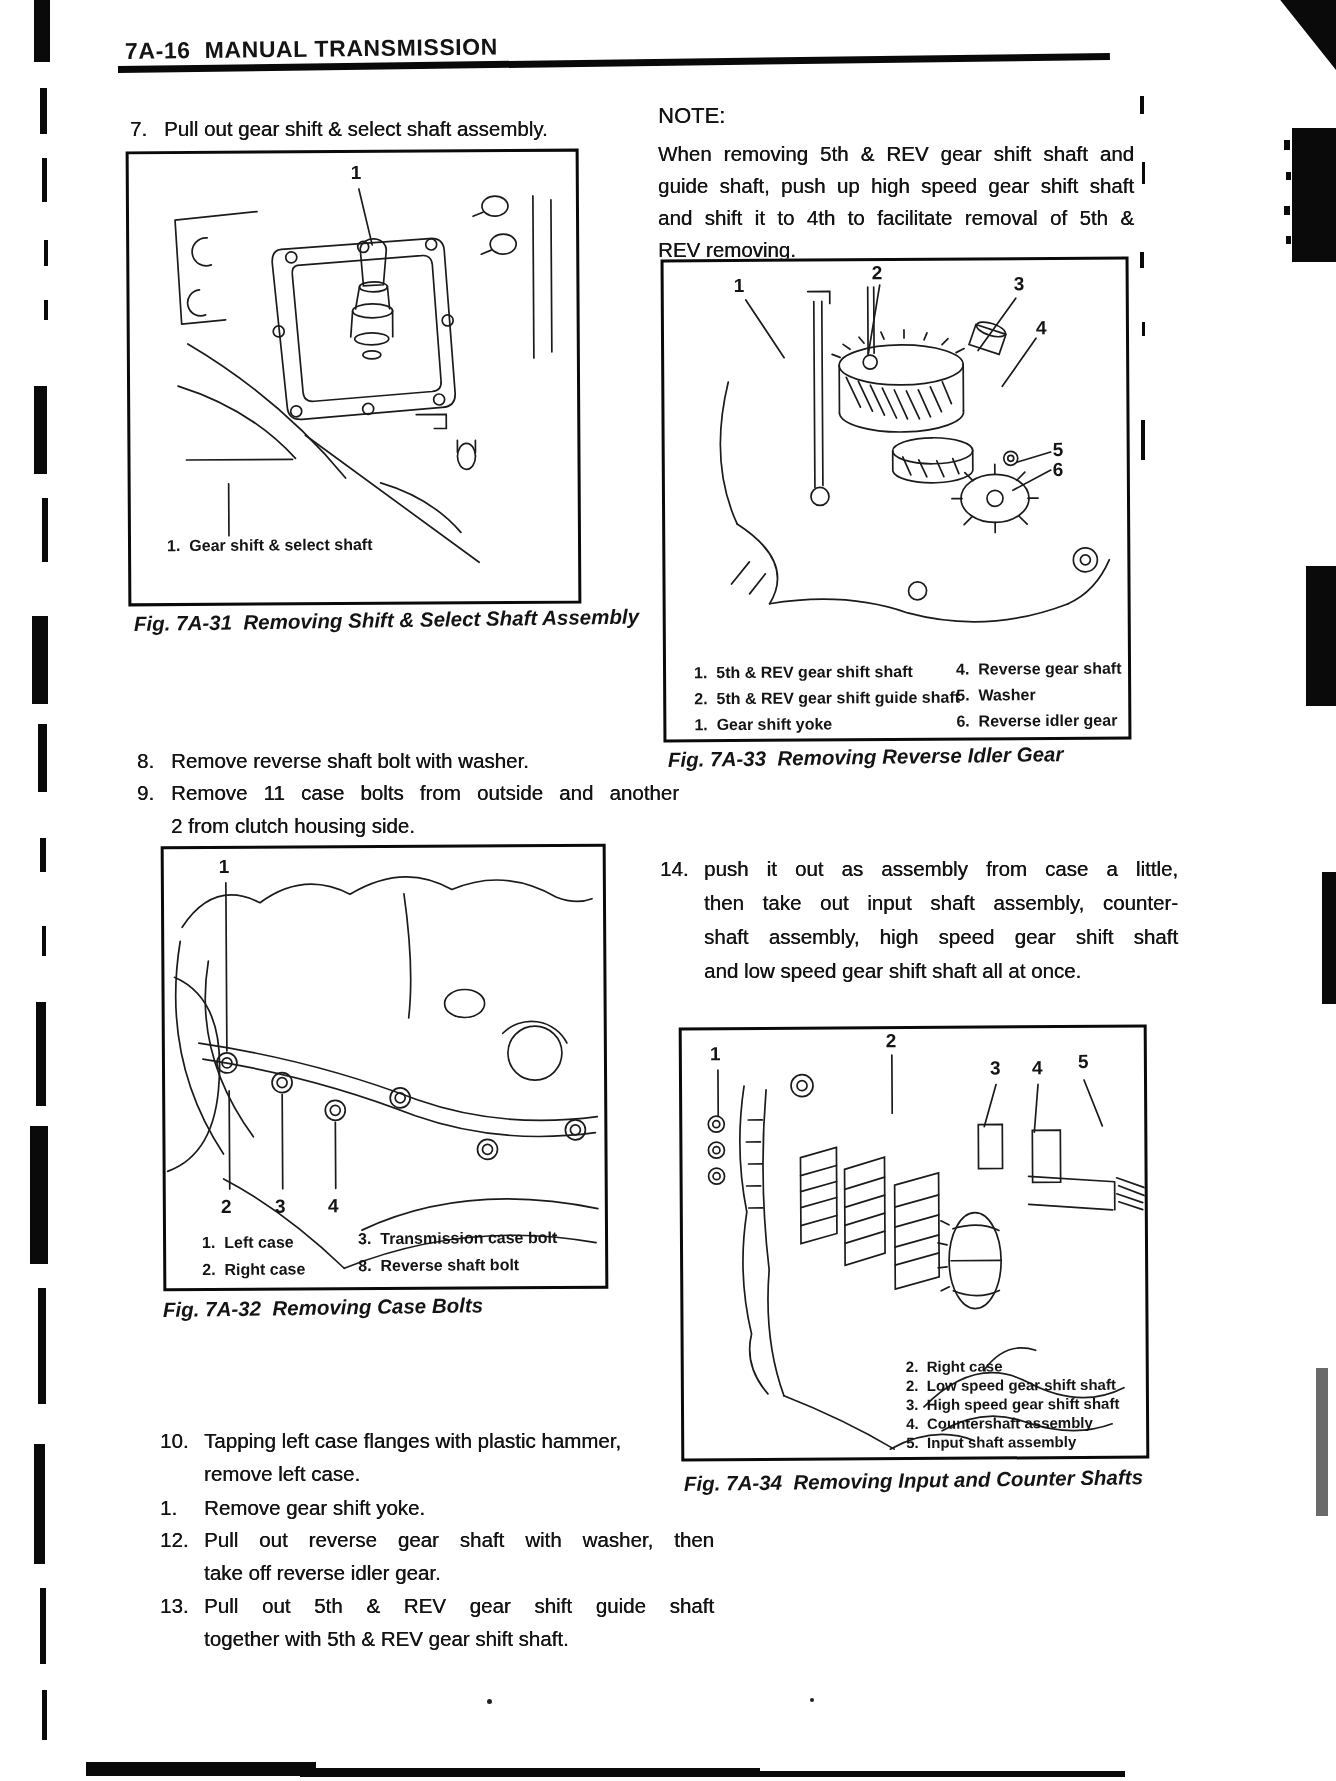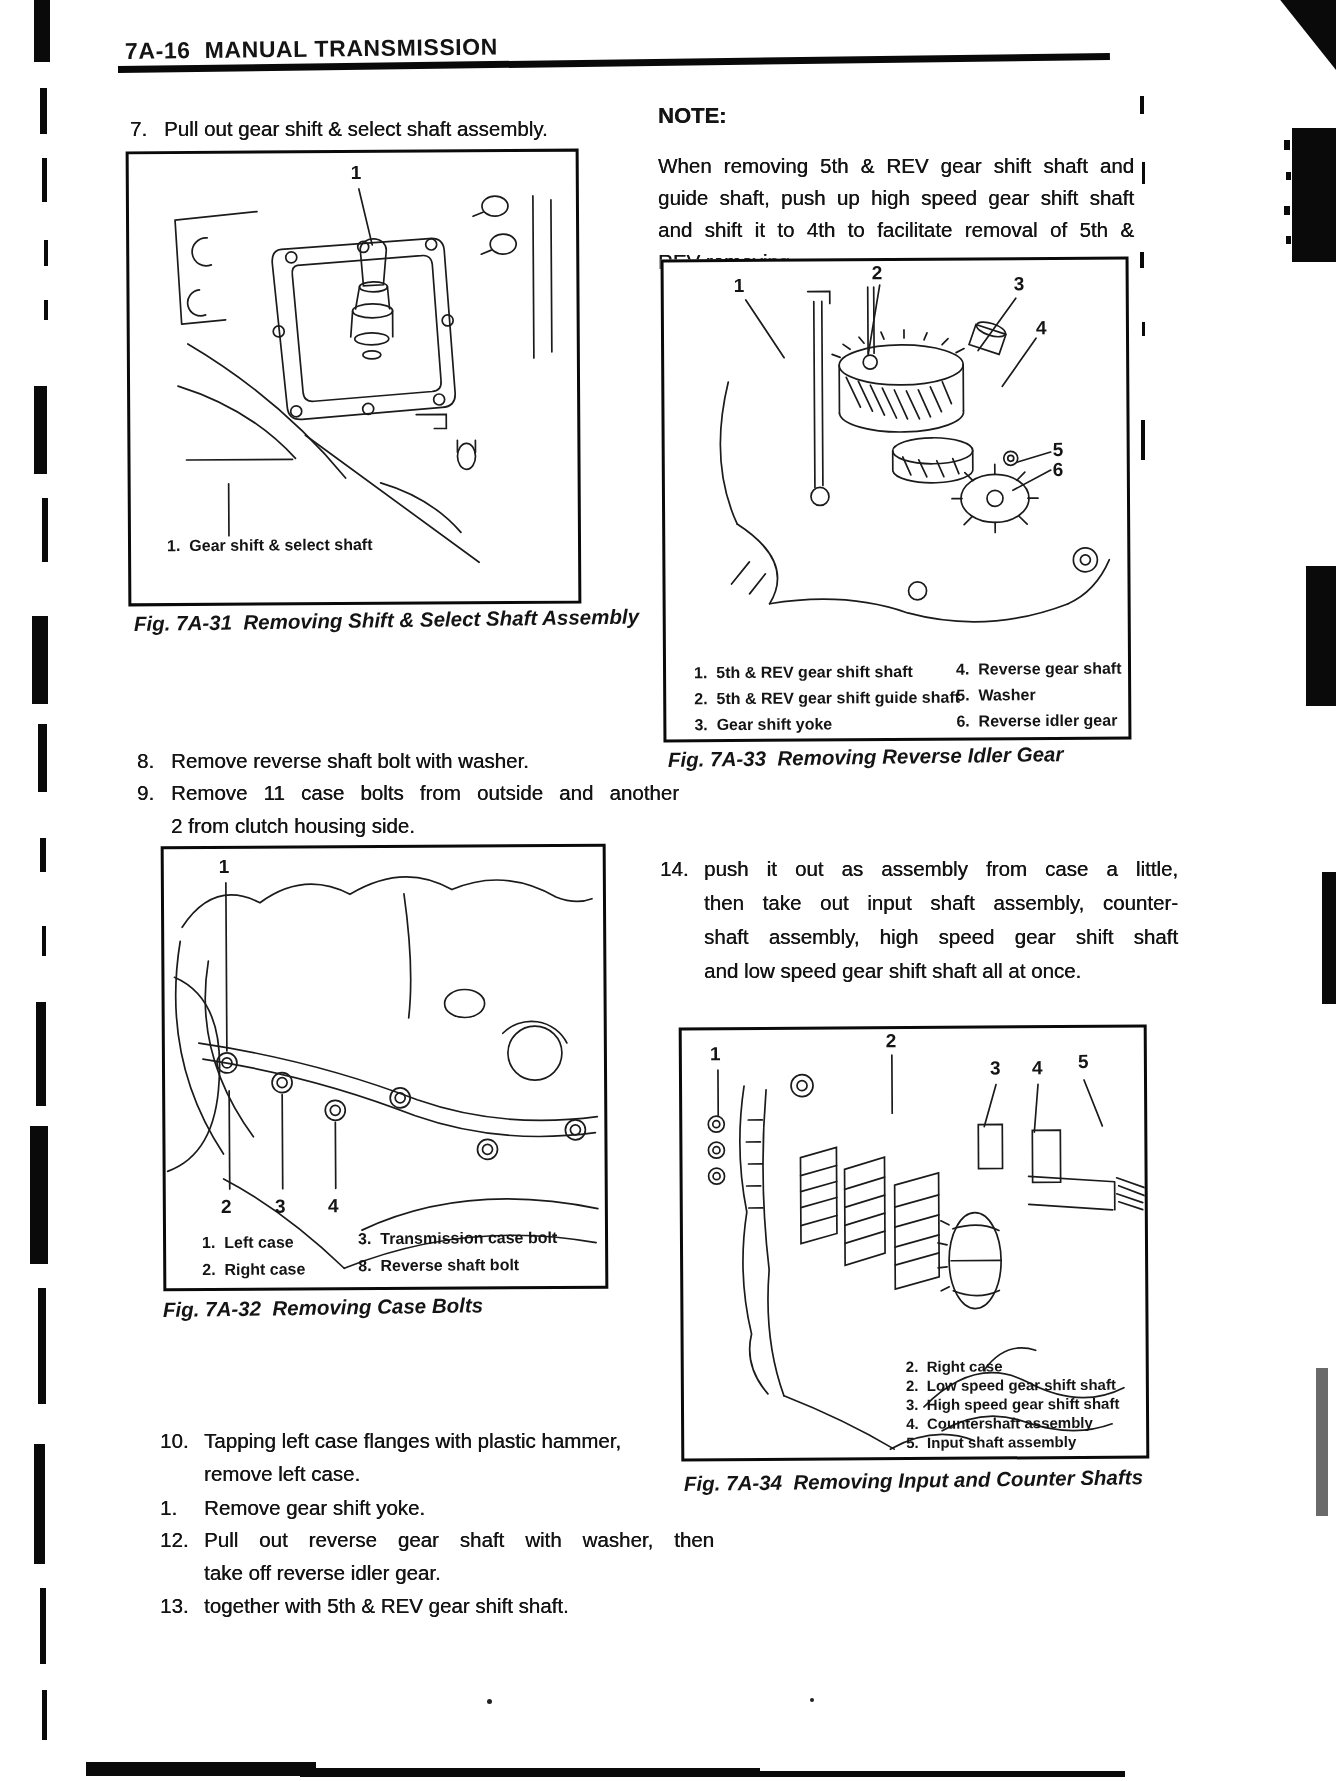--- a/index.html
+++ b/index.html
@@ -9,21 +9,21 @@
        transform:rotate(-0.7deg);transform-origin:left center;white-space:pre;}
   .rule{position:absolute;background:#090909;transform:rotate(-0.75deg);transform-origin:left center;}
   .step{position:absolute;font-size:20.5px;line-height:33px;font-weight:400;
         text-shadow:0.35px 0 0 currentColor;}
   .step .num{position:absolute;left:0;top:0;}
   .step.p1{padding-left:34px;} .step.p2{padding-left:44px;}
   .ln{display:block;}
   .ln.j{text-align:justify;text-align-last:justify;}
   .noteblk{position:absolute;font-size:20.5px;line-height:32px;
            text-shadow:0.35px 0 0 currentColor;}
-  .note-label{font-weight:700;font-size:22px;margin-bottom:18px;}
+  .note-label{font-weight:400;font-size:22px;margin-bottom:6px;}
   .figbox{position:absolute;border:3px solid #0a0a0a;background:#fff;
           transform:rotate(-0.35deg);}
   .figbox svg{position:absolute;left:0;top:0;}
   .figbox svg *{stroke:#1b1b1b;stroke-width:1.7;fill:none;stroke-linecap:round;}
   .co{position:absolute;font-size:19px;font-weight:700;line-height:1;}
   .leg{position:absolute;font-size:16px;font-weight:700;white-space:pre;line-height:1;}
   .leg.sm{font-size:15px;}
   .cap{position:absolute;font-style:italic;font-weight:700;font-size:20.5px;
        transform:rotate(-0.85deg);transform-origin:left center;white-space:pre;}
   .mark{position:absolute;background:#0a0a0a;}
@@ -144,20 +144,21 @@
     <span class="num">1.</span>
     <span class="ln">Remove gear shift yoke.</span>
   </div>
   <div class="step p2" style="left:160px;top:1523px;width:510px">
     <span class="num">12.</span>
     <span class="ln j">Pull out reverse gear shaft with washer, then</span>
     <span class="ln">take off reverse idler gear.</span>
   </div>
   <div class="step p2" style="left:160px;top:1589px;width:510px">
     <span class="num">13.</span>
+    <span class="ln j">Pull out 5th &amp; REV gear shift guide shaft</span>
     <span class="ln">together with 5th &amp; REV gear shift shaft.</span>
   </div>
 
   <div class="noteblk" style="left:658px;top:100px;width:476px">
     <div class="note-label">NOTE:</div>
     <span class="ln j">When removing 5th &amp; REV gear shift shaft and</span>
     <span class="ln j">guide shaft, push up high speed gear shift shaft</span>
     <span class="ln j">and shift it to 4th to facilitate removal of 5th &amp;</span>
     <span class="ln">REV removing.</span>
   </div>
@@ -194,21 +195,21 @@
       <path d="M84,300 l-18,22 M100,312 l-16,20"></path>
     </svg>
     <span class="co" style="left:70px;top:14px">1</span>
     <span class="co" style="left:208px;top:2px">2</span>
     <span class="co" style="left:350px;top:14px">3</span>
     <span class="co" style="left:372px;top:58px">4</span>
     <span class="co" style="left:388px;top:180px">5</span>
     <span class="co" style="left:388px;top:200px">6</span>
     <span class="leg" style="left:28px;top:403px">1.  5th &amp; REV gear shift shaft</span>
     <span class="leg" style="left:28px;top:429px">2.  5th &amp; REV gear shift guide shaft</span>
-    <span class="leg" style="left:28px;top:455px">3.  Gear shift yoke</span>
+    <span class="leg" style="left:28px;top:455px">1.  Gear shift yoke</span>
     <span class="leg" style="left:290px;top:401px">4.  Reverse gear shaft</span>
     <span class="leg" style="left:290px;top:427px">5.  Washer</span>
     <span class="leg" style="left:290px;top:453px">6.  Reverse idler gear</span>
   </div>
   <div class="cap" style="left:668px;top:748px">Fig. 7A-33  Removing Reverse Idler Gear</div>
 
   <div class="step p2" style="left:660px;top:852px;width:474px;line-height:34px">
     <span class="num">14.</span>
     <span class="ln j">push it out as assembly from case a little,</span>
     <span class="ln j">then take out input shaft assembly, counter-</span>

